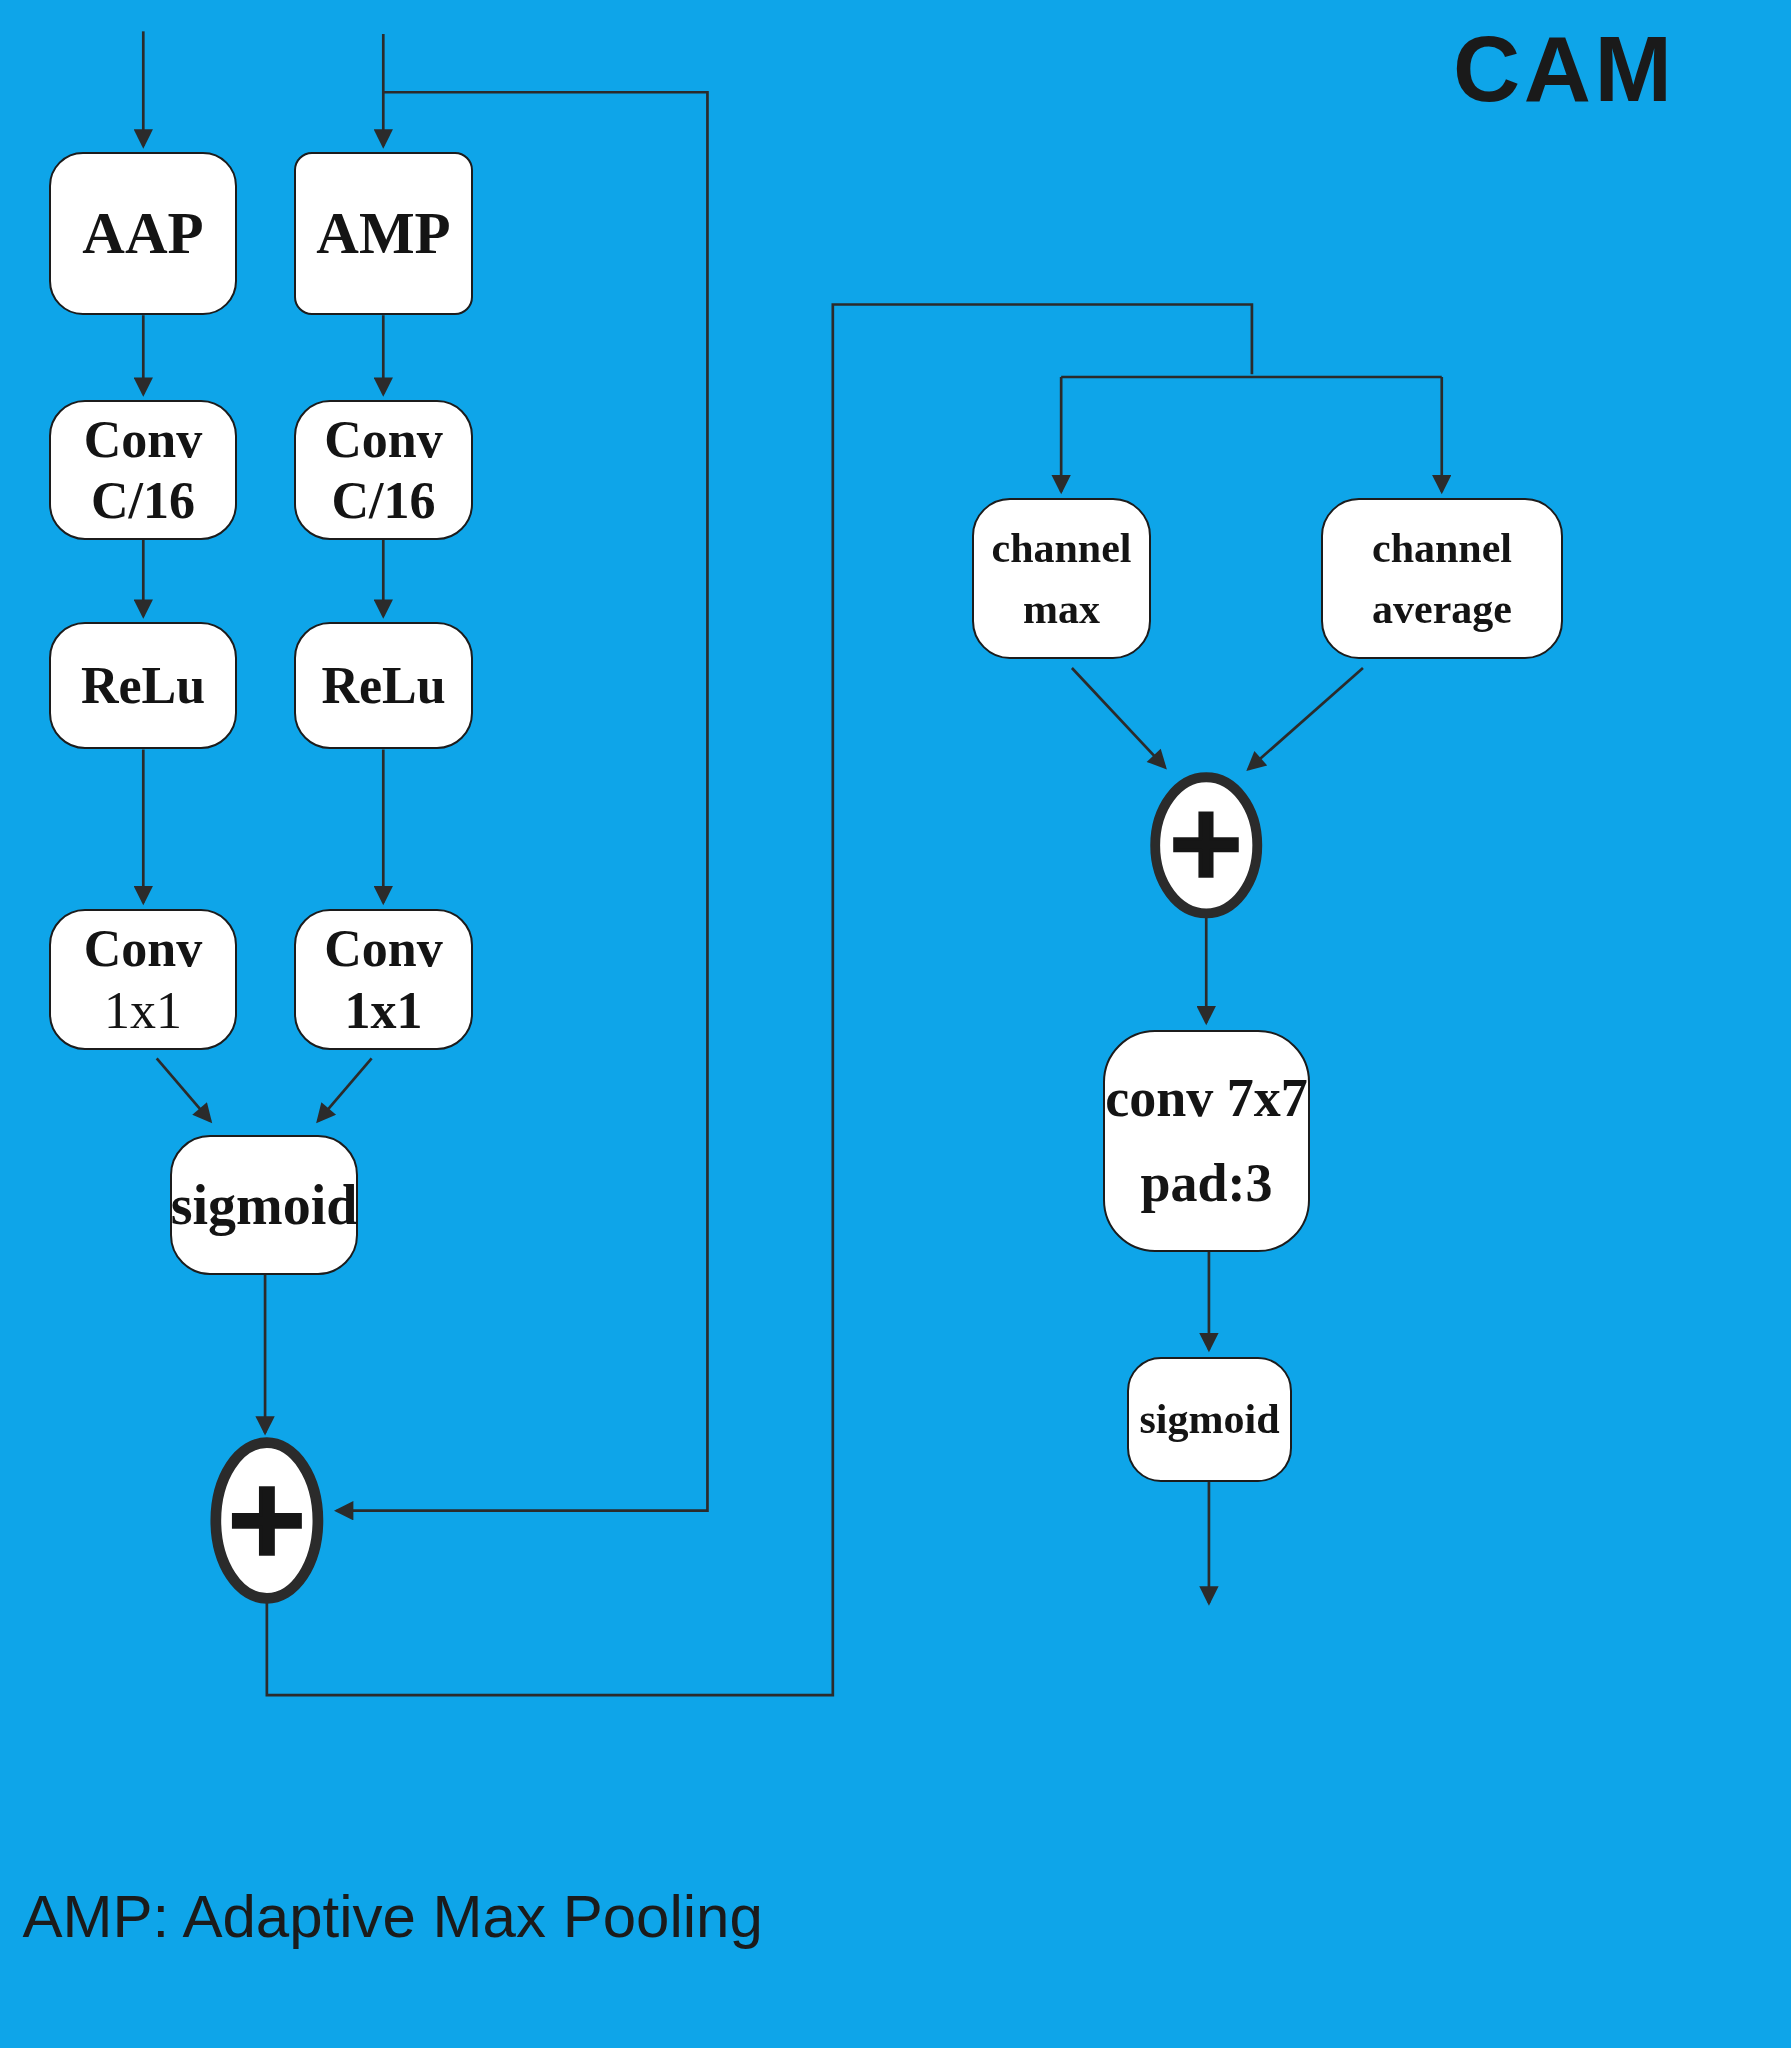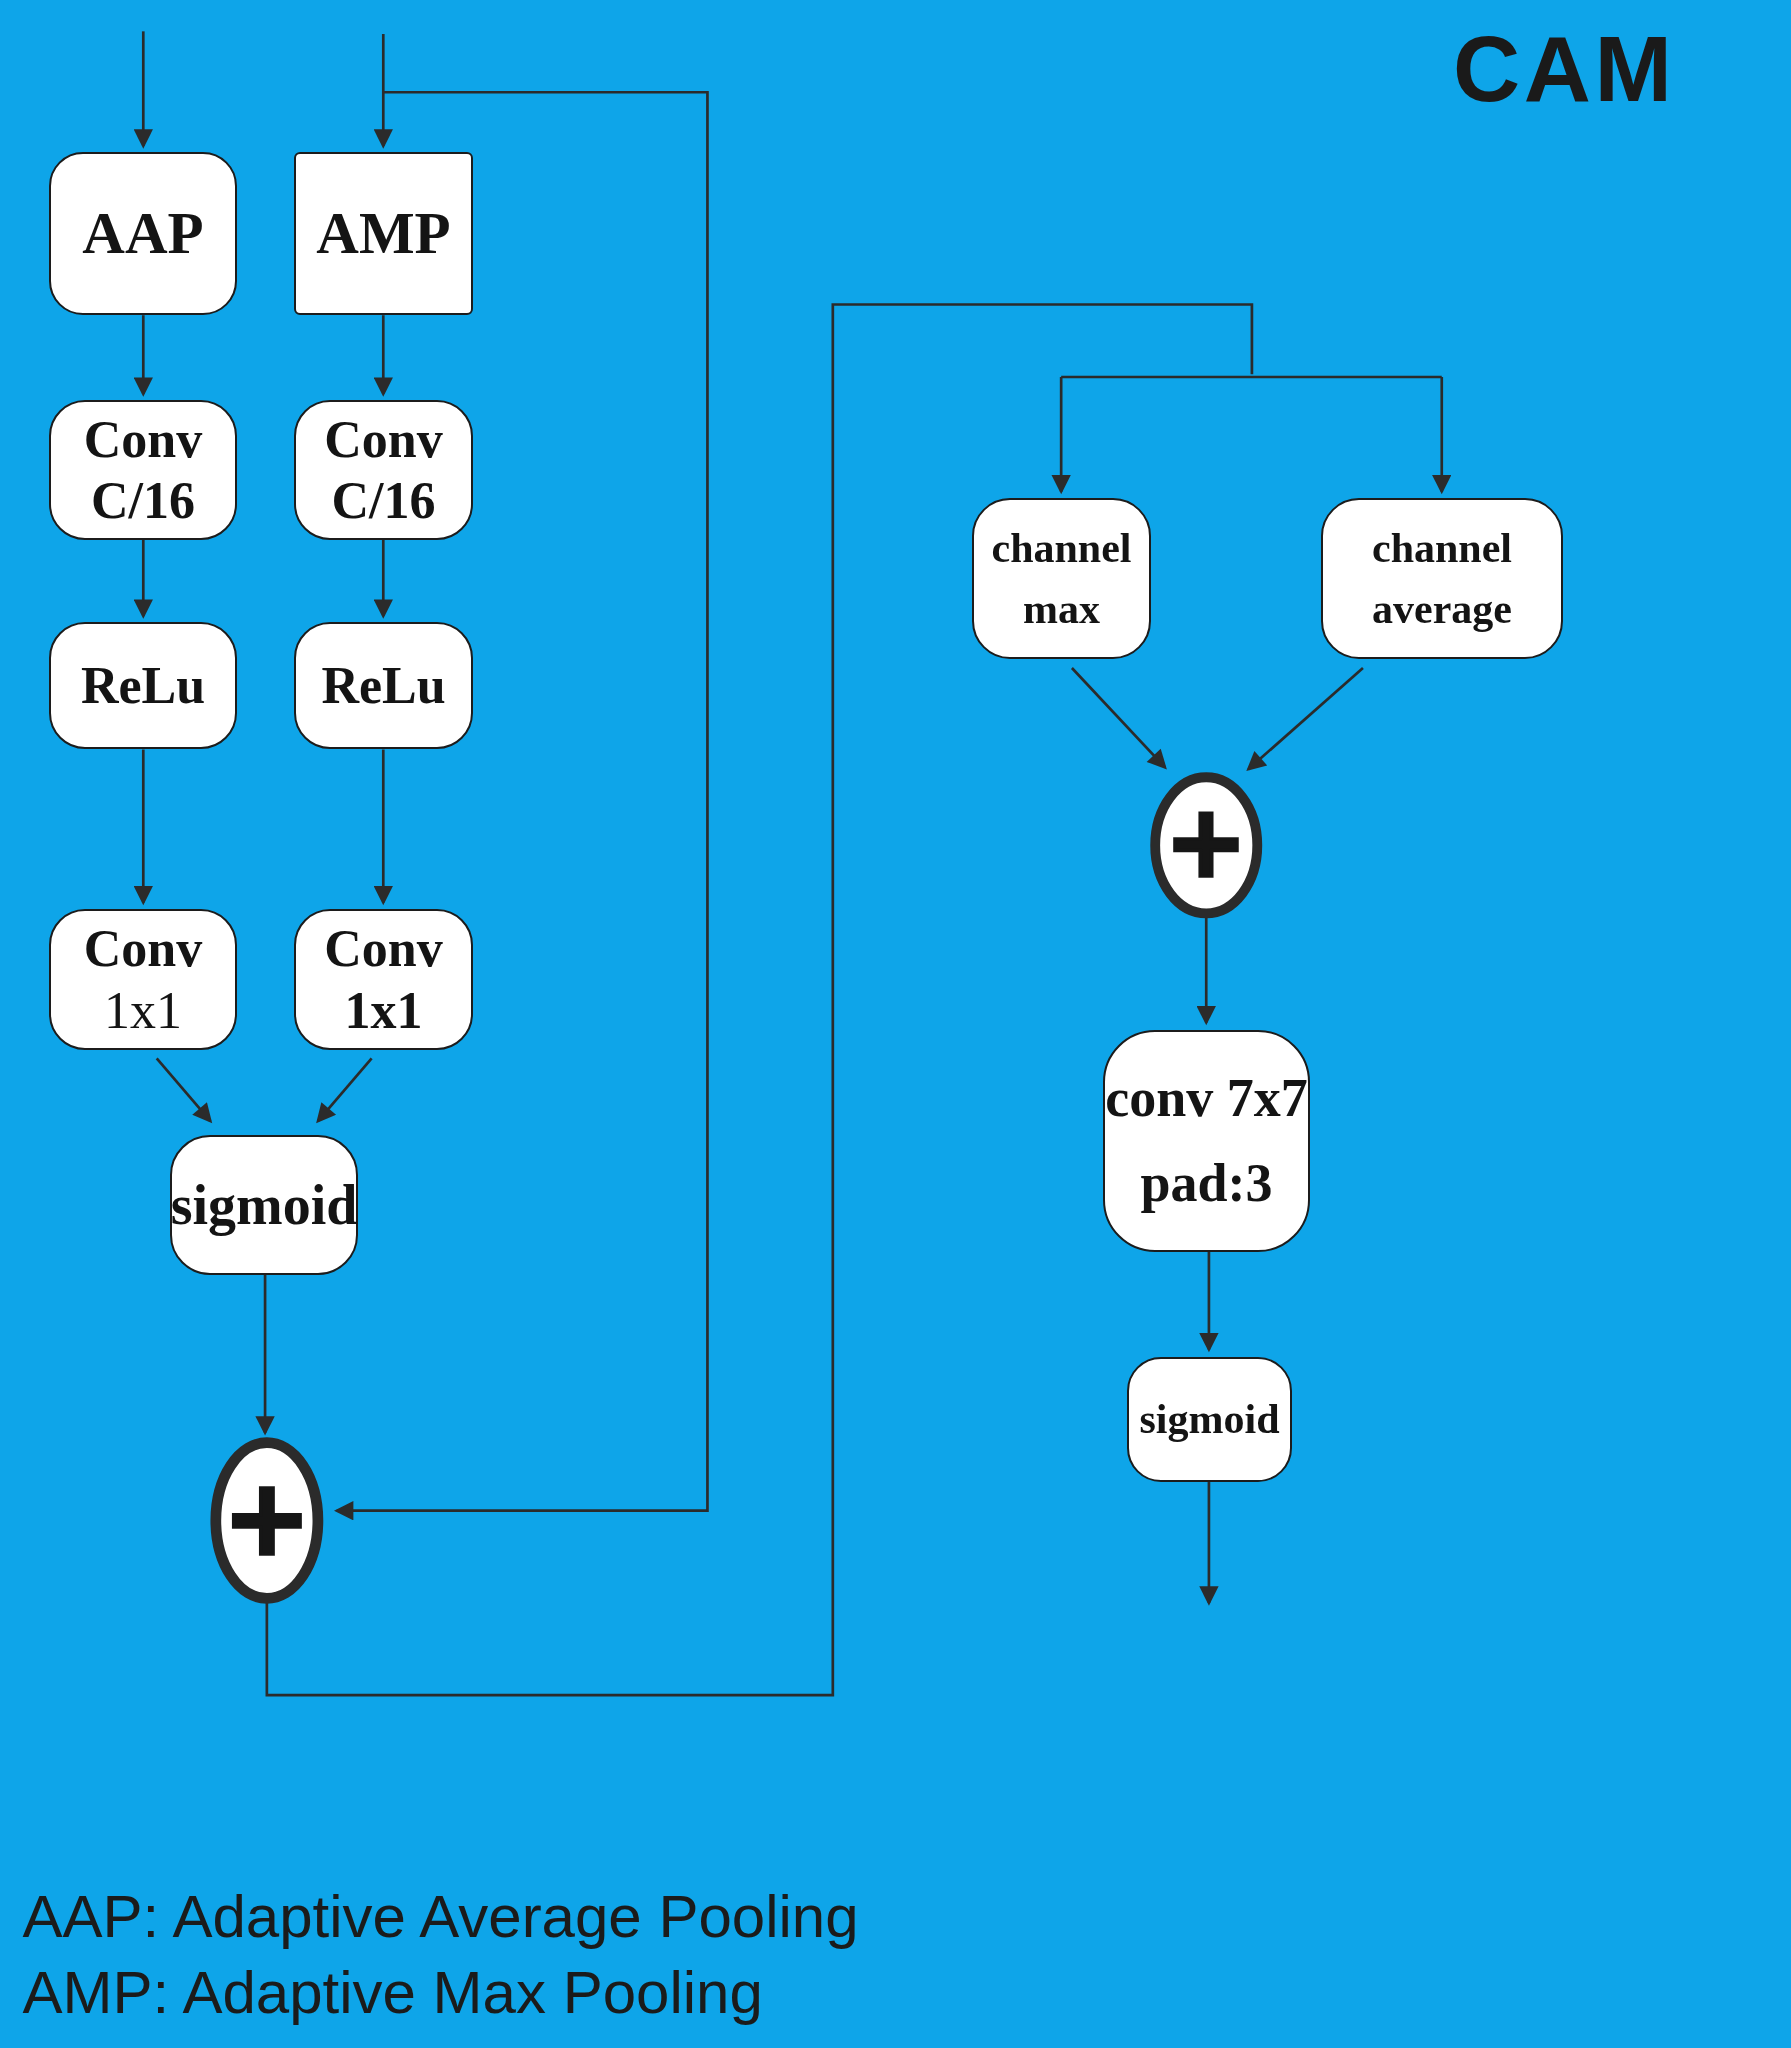--- a/index.html
+++ b/index.html
@@ -93,29 +93,28 @@
       <path d="M1350 1398 V1507" marker-end="url(#ah)"></path>
       <path d="M1350 1655 V1790" marker-end="url(#ah)"></path>
 
       <ellipse cx="298" cy="1698" rx="57" ry="87" stroke-width="12" fill="#ffffff"></ellipse>
       <ellipse cx="1347" cy="944" rx="57" ry="76" stroke-width="11" fill="#ffffff"></ellipse>
     </g>
   </svg>
 
   <div id="title">CAM</div>
   <div id="legend">
-    <div>AAP: Adaptive Average Pooling</div>
     <div>AMP: Adaptive Max Pooling</div>
   </div>
 
   <div class="node fs66" style="left:49px;top:152px;width:188px;height:163px;border-radius:34px;">
     <span>AAP</span>
   </div>
 
-  <div class="node fs66" style="left:294px;top:152px;width:179px;height:163px;border-radius:6px;">
+  <div class="node fs66" style="left:294px;top:152px;width:179px;height:163px;border-radius:18px;">
     <span>AMP</span>
   </div>
 
   <div class="node fs58" style="left:49px;top:400px;width:188px;height:140px;">
     <span>Conv</span>
     <span>C/16</span>
   </div>
 
   <div class="node fs58" style="left:294px;top:400px;width:179px;height:140px;">
     <span>Conv</span>

